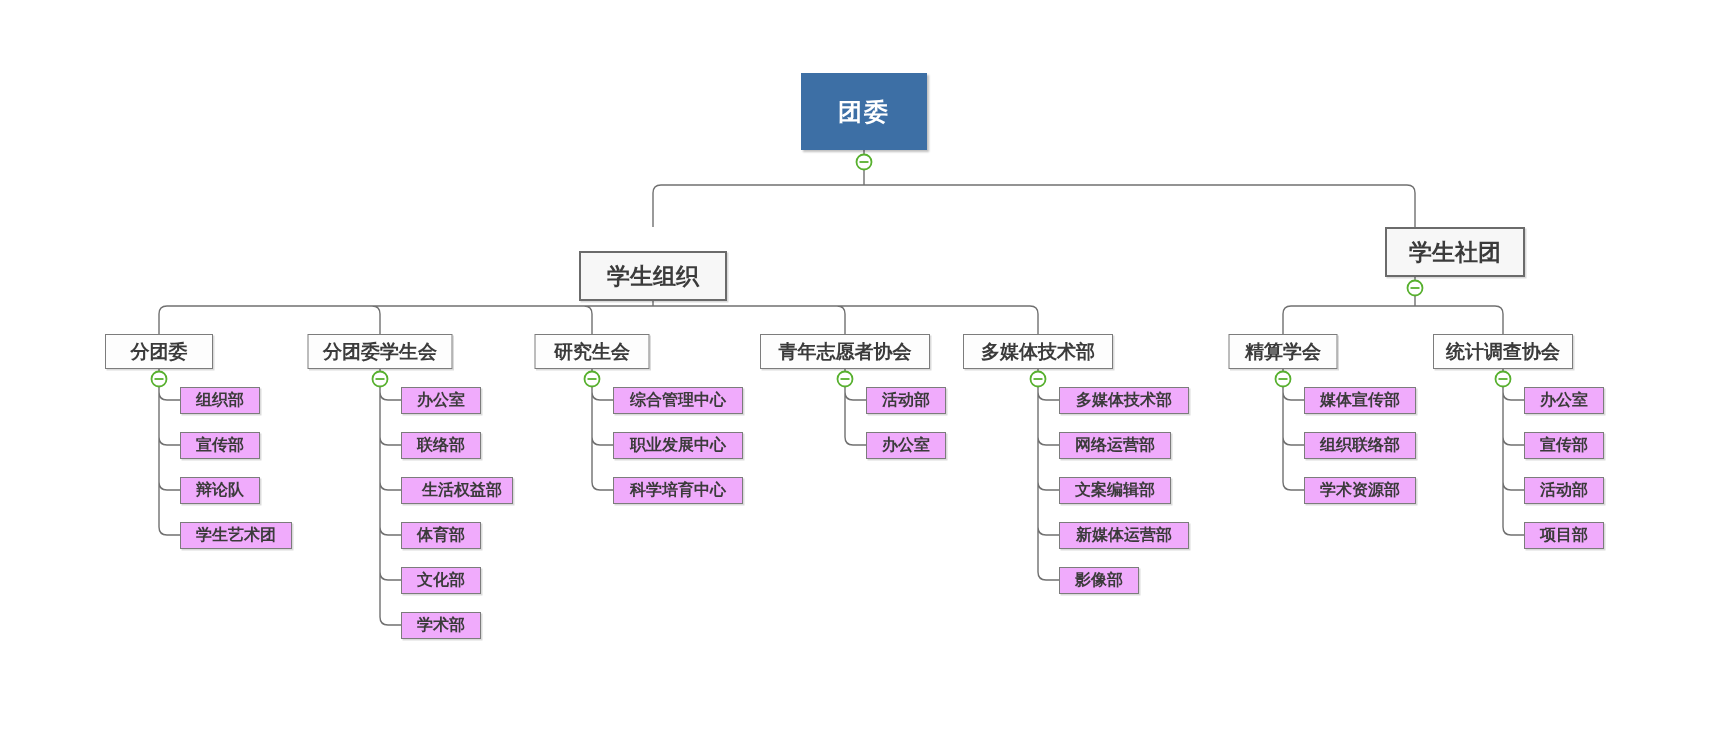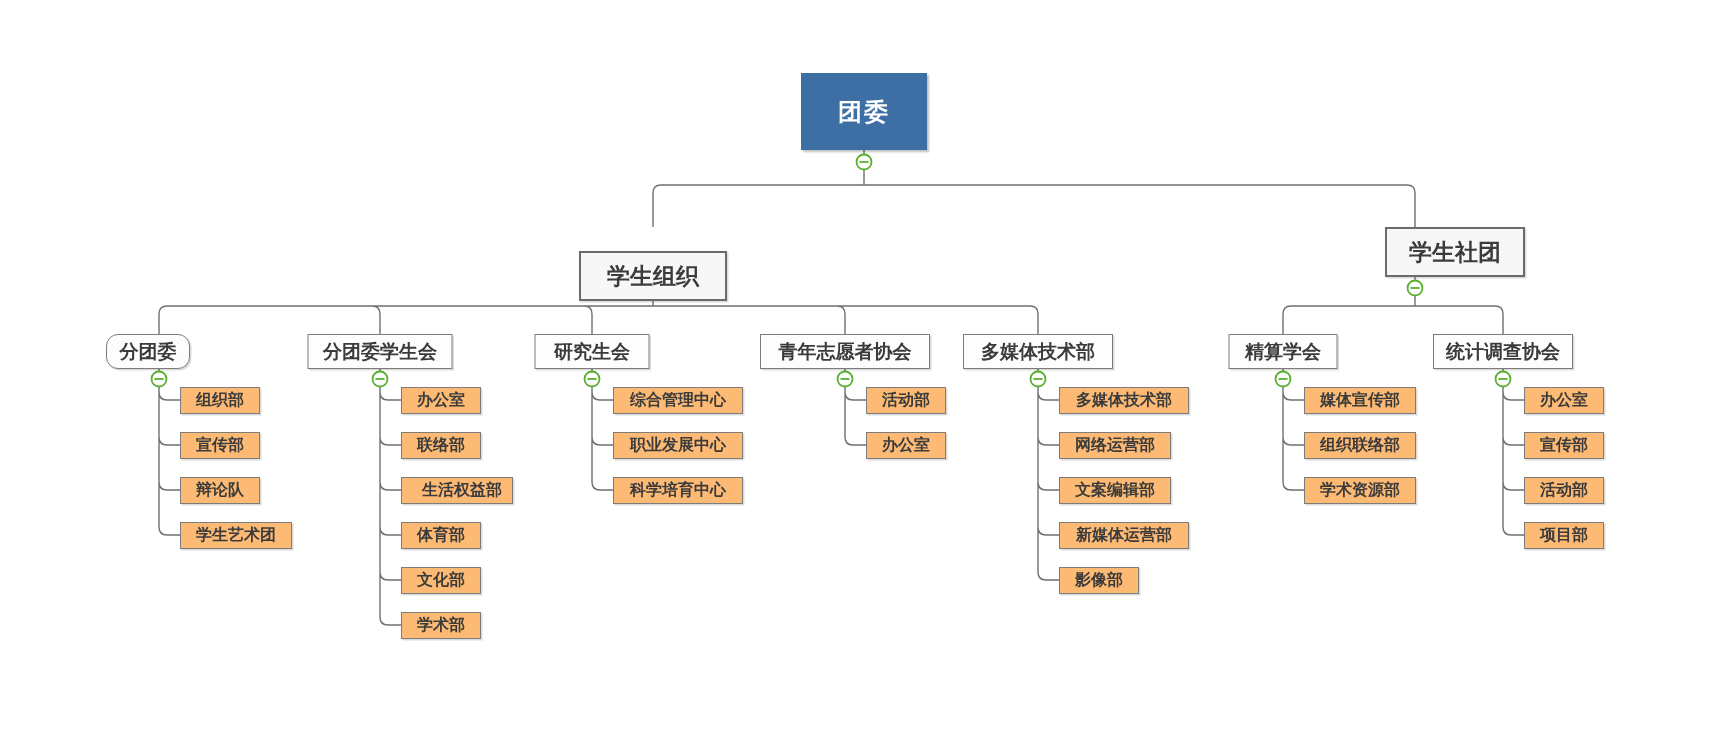--- a/index.html
+++ b/index.html
@@ -11,21 +11,21 @@
     position:relative; width:1731px; height:738px; background:#ffffff;
     font-family:"Liberation Sans","DejaVu Sans",sans-serif; overflow:hidden;
   }
   #wires{position:absolute;left:0;top:0;width:1731px;height:738px;}
   #wires path{fill:none;stroke:var(--line);stroke-width:1.4px;}
   .collapse circle{fill:#ffffff;stroke:var(--collapse-green);stroke-width:1.8px;}
   .collapse line{stroke:var(--collapse-green);stroke-width:1.8px;}
   .node{
     position:absolute; box-sizing:border-box;
     display:flex; align-items:center; justify-content:center;
-    background:#fdba74; border:1.5px solid var(--box-border);
+    background:#f0abfc; border:1.5px solid var(--box-border);
     color:#3b3b3b; font-weight:bold; white-space:nowrap;
     box-shadow:1.5px 1.5px 0 rgba(0,0,0,0.14);
   }
   .centered{transform:translateX(-50%);}
   .root-node{
     background:var(--root-bg); color:var(--root-text); border:none;
     font-size:24px; letter-spacing:2px; box-shadow:2px 2px 2px rgba(0,0,0,0.25);
   }
   .l2{font-size:23px; background:#f7f7f7; border-width:2px; border-color:#6b6b6b;}
   .l3{font-size:19px; background:#fdfdfd;}
@@ -98,21 +98,21 @@
         <circle cx="1503" cy="379" r="7.5"></circle>
         <line x1="1498.5" y1="379" x2="1507.5" y2="379"></line>
       </g>
   </svg>
 
   <div class="node root-node centered" style="left:864px;top:73px;width:126px;height:77px;">团委</div>
 
   <div class="node l2 centered" style="left:653px;top:227px;width:148px;height:50px;margin-top:24px;">学生组织</div>
   <div class="node l2 centered" style="left:1455px;top:227px;width:140px;height:50px;">学生社团</div>
 
-  <div class="node l3 centered" style="left:148px;top:334px;width:84px;height:35px;border-radius:12px;">分团委</div>
+  <div class="node l3 centered" style="left:159px;top:334px;width:108px;height:35px;">分团委</div>
   <div class="node l3 centered" style="left:380px;top:334px;width:145px;height:35px;">分团委学生会</div>
   <div class="node l3 centered" style="left:592px;top:334px;width:115px;height:35px;">研究生会</div>
   <div class="node l3 centered" style="left:845px;top:334px;width:170px;height:35px;">青年志愿者协会</div>
   <div class="node l3 centered" style="left:1038px;top:334px;width:150px;height:35px;">多媒体技术部</div>
 
   <div class="node l3 centered" style="left:1283px;top:334px;width:109px;height:35px;">精算学会</div>
   <div class="node l3 centered" style="left:1503px;top:334px;width:140px;height:35px;">统计调查协会</div>
 
   <div class="node l4" style="left:180px;top:387px;width:80px;height:27px;">组织部</div>
   <div class="node l4" style="left:180px;top:432px;width:80px;height:27px;">宣传部</div>

